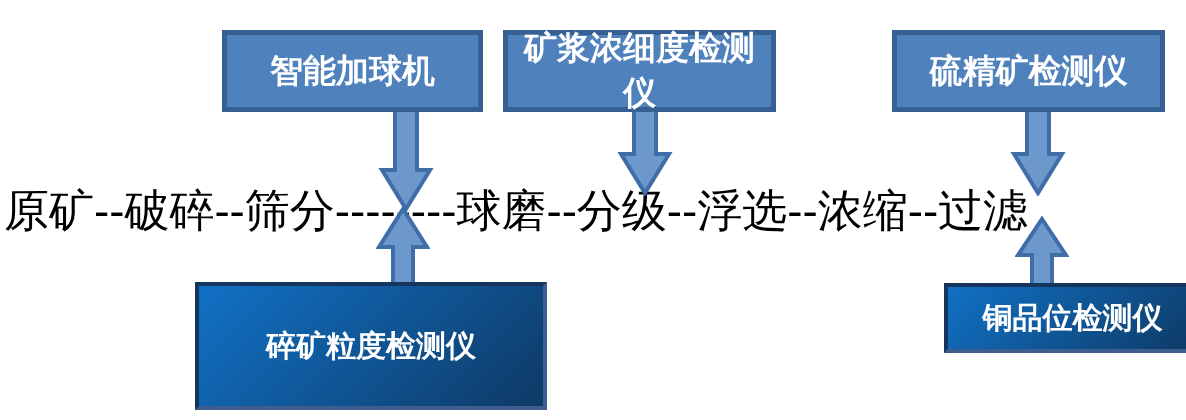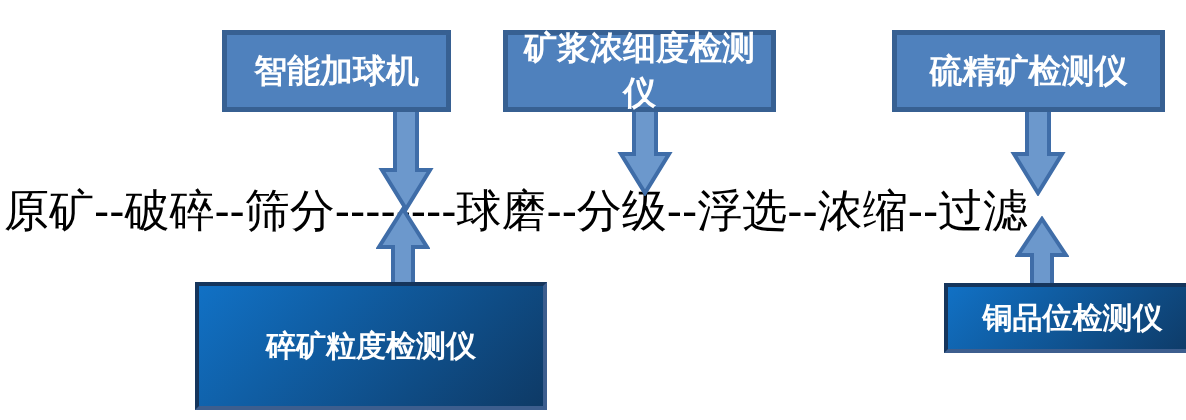--- a/index.html
+++ b/index.html
@@ -51,21 +51,21 @@
     text-align: center;
     color: #ffffff;
     font-weight: bold;
     z-index: 3;
   }
   .top-box {
     background: #4f81bd;
     border: 5px solid #376092;
     font-size: 33px;
   }
-  #top-box-1 { left: 222px; top: 30px; width: 229px; height: 82px; }
+  #top-box-1 { left: 222px; top: 30px; width: 261px; height: 82px; }
   #top-box-2 { left: 503px; top: 30px; width: 273px; height: 82px; }
   #top-box-3 { left: 892px; top: 30px; width: 273px; height: 82px; }
 
   .bottom-box {
     background: linear-gradient(135deg, #1171c5 0%, #0e3a66 100%);
     border: 4px solid #15355c;
     border-right-color: #3d5e8e;
     border-bottom-color: #3d5e8e;
     font-size: 30px;
   }

